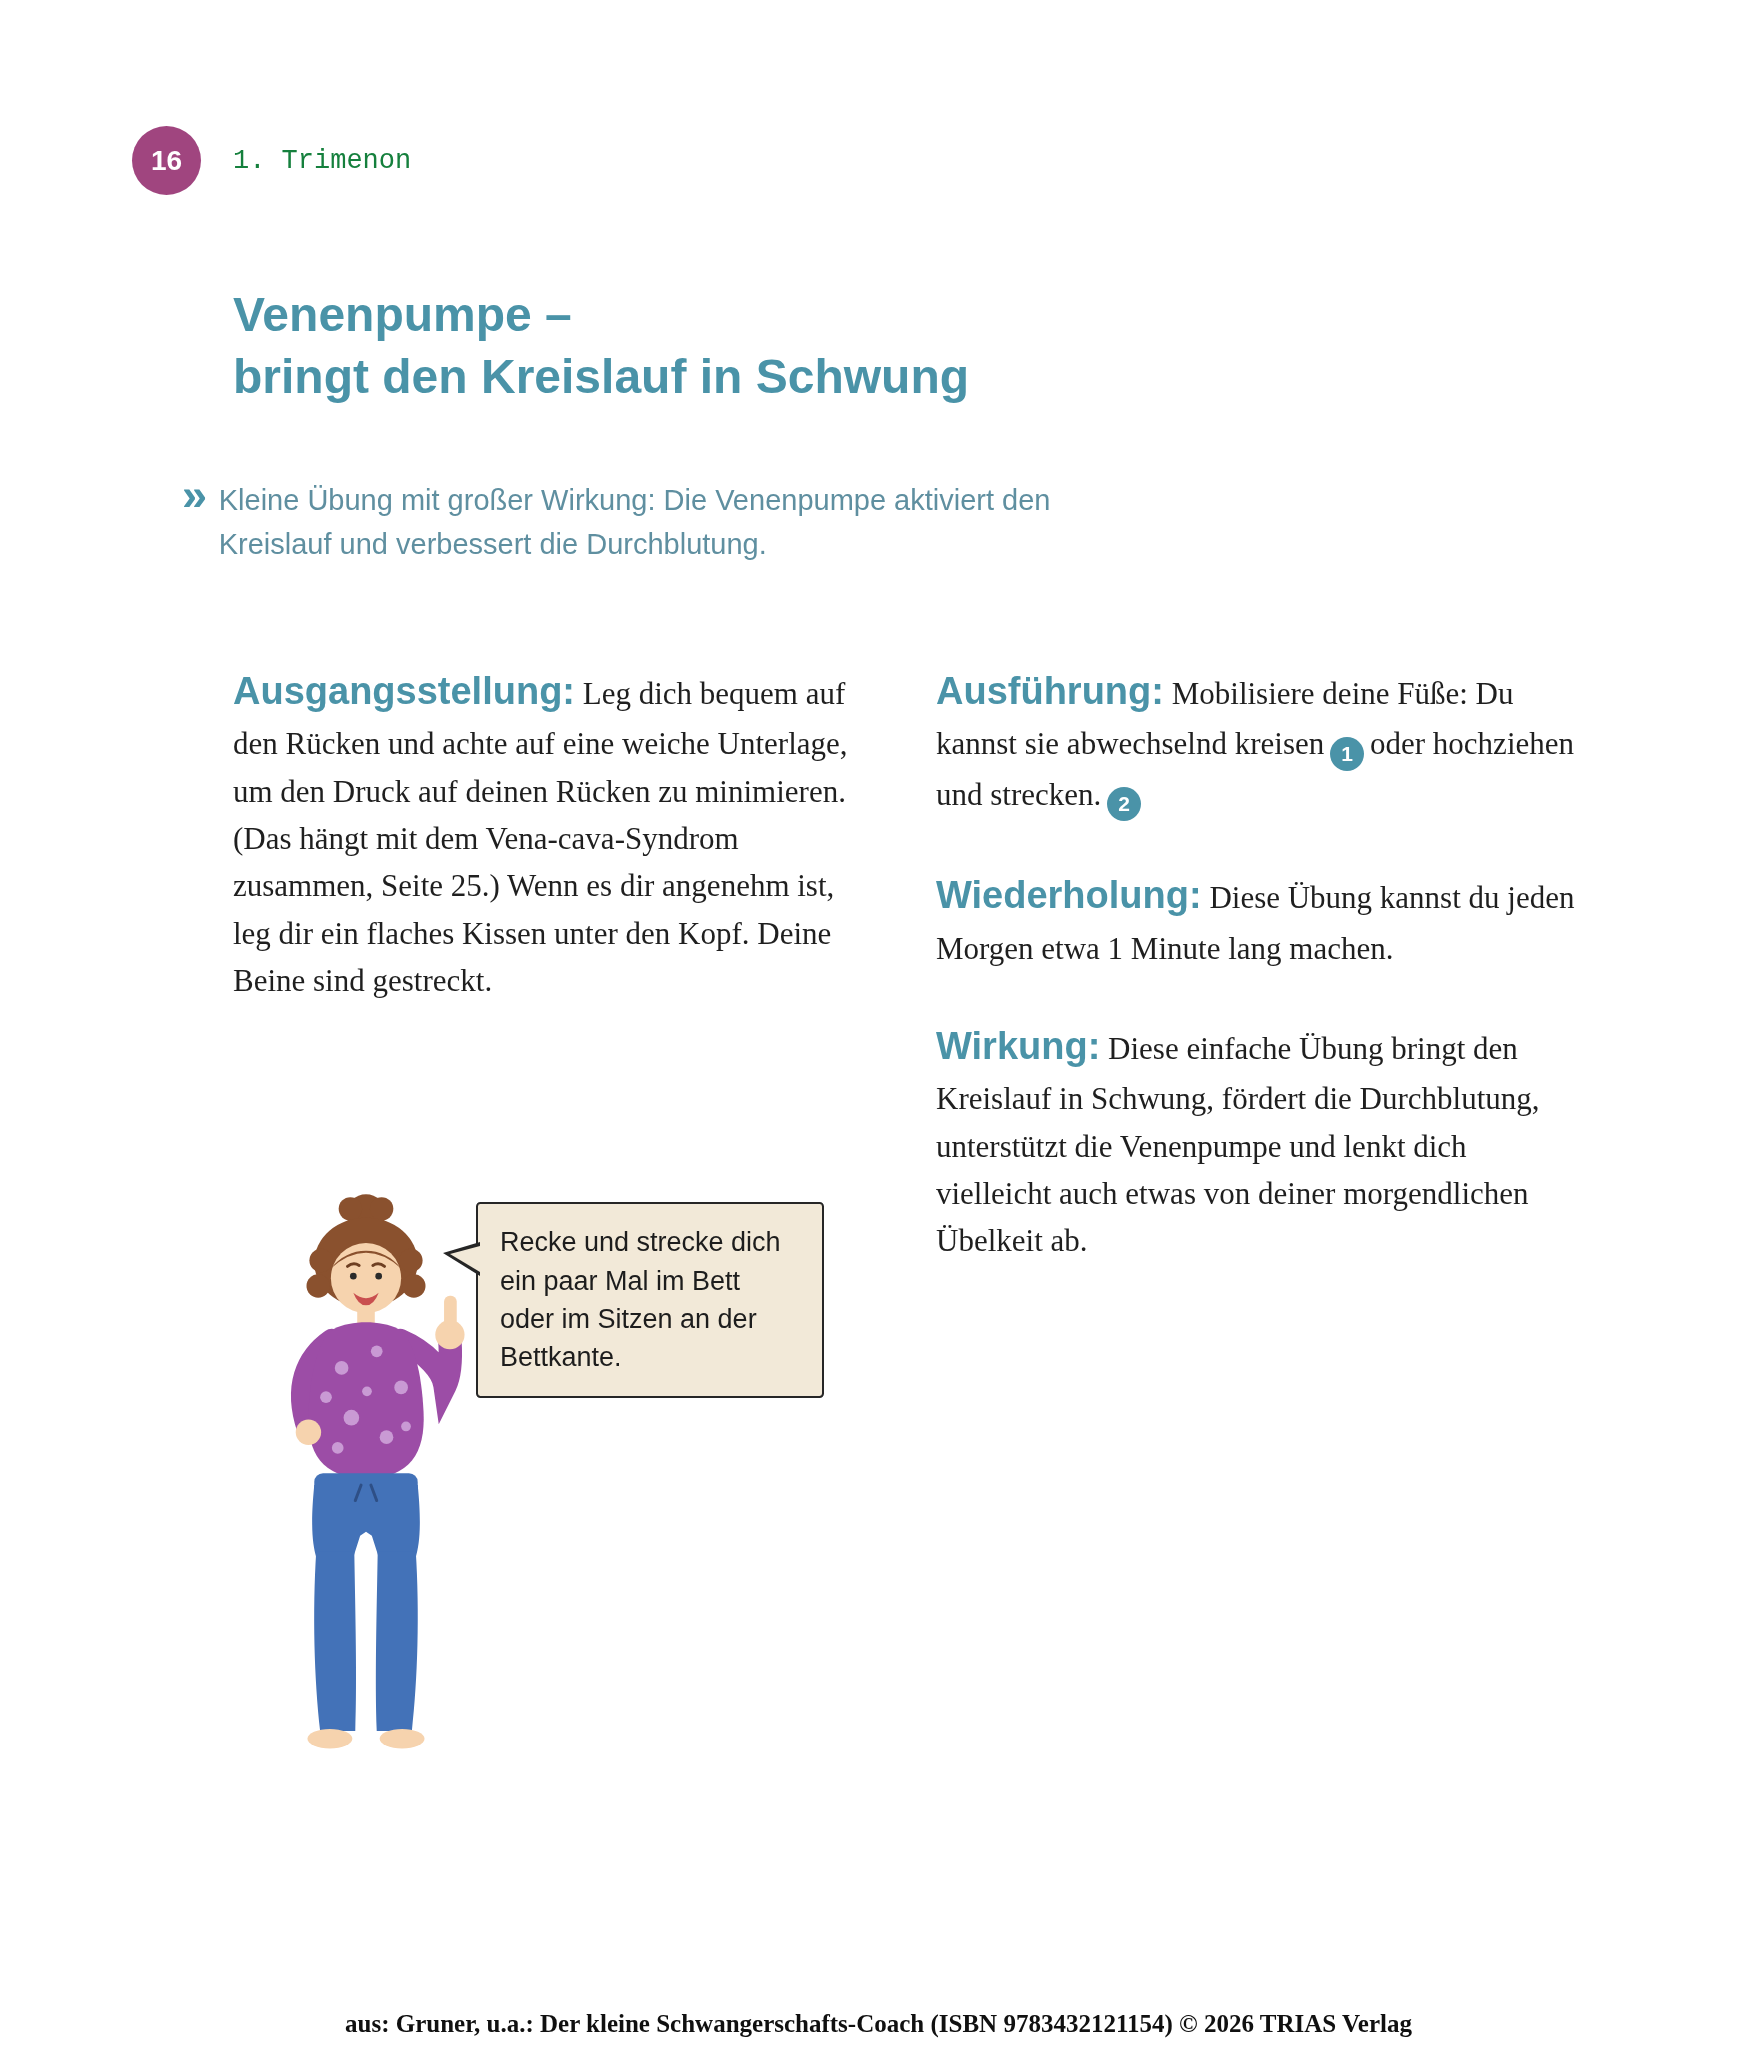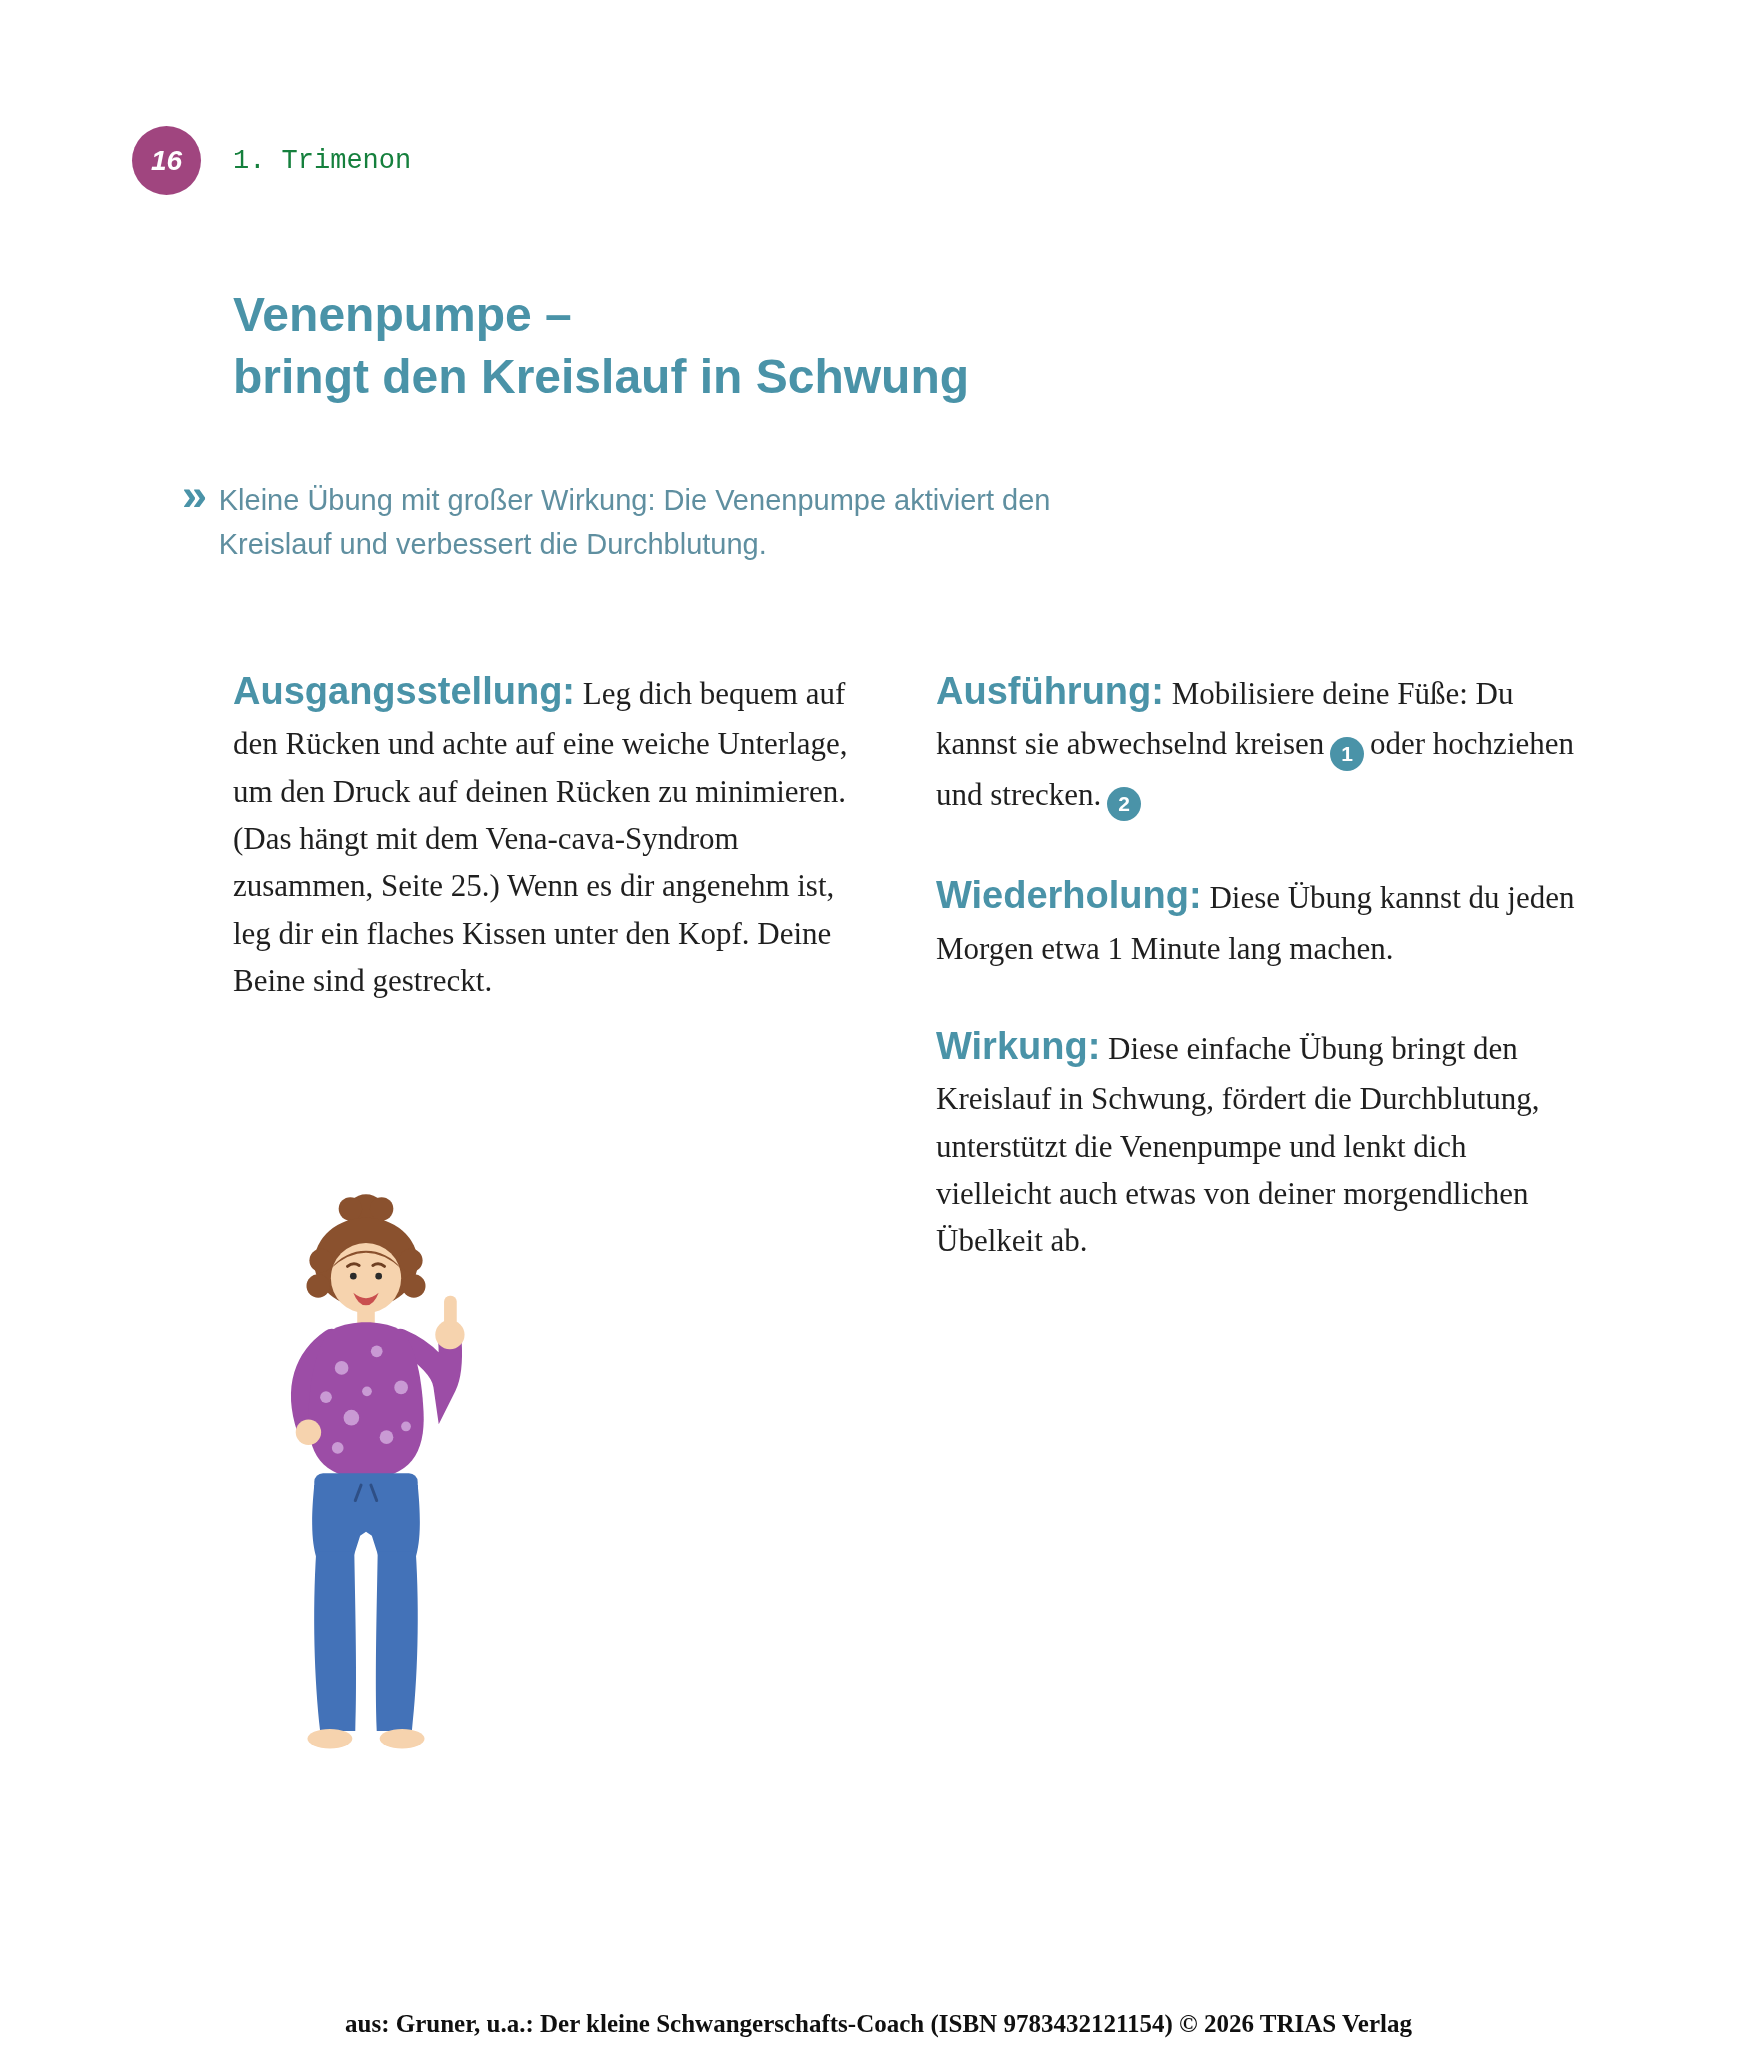--- a/index.html
+++ b/index.html
@@ -12,21 +12,21 @@
   html,body{margin:0;padding:0;background:#ffffff;}
   .page{
     position:relative;width:1757px;height:2066px;background:#ffffff;
     font-family:"Liberation Serif", serif;color:var(--text);overflow:hidden;
   }
   
   .badge{
     position:absolute;left:132px;top:126px;width:69px;height:69px;
     background:var(--badge);border-radius:50%;
     display:flex;align-items:center;justify-content:center;
-    color:#fff;font-family:"Liberation Sans", sans-serif;font-size:28px;font-weight:700;font-style:italic;
+    color:#fff;font-family:"Liberation Sans", sans-serif;font-size:28px;font-weight:700;
   }
   .chapter{
     position:absolute;left:233px;top:146px;
     font-family:Liberation Mono, monospace;font-size:27px;color:#15803d;
   }
   
   .title{
     position:absolute;left:233px;top:284px;margin:0;
     font-family:"Liberation Sans", sans-serif;font-weight:700;
     font-size:48px;line-height:1.3;color:var(--accent);
@@ -187,20 +187,23 @@
         <line x1="160" y1="300" x2="154" y2="316"></line>
         <line x1="170" y1="300" x2="176" y2="316"></line>
       </g>
 
       <g fill="#f6d3ae">
         <ellipse cx="128" cy="560" rx="23" ry="10"></ellipse>
         <ellipse cx="202" cy="560" rx="23" ry="10"></ellipse>
       </g>
     </svg>
 
+    <div class="bubble">
+      <span>Recke und strecke dich ein paar Mal im Bett oder im Sitzen an der Bettkante.</span>
+    </div>
   </div>
 
   <footer class="footer">
     <span>aus: Gruner, u.a.: Der kleine Schwangerschafts-Coach (ISBN 9783432121154) © 2026 TRIAS Verlag</span>
   </footer>
 
 </div>
 
 
 </body></html>

